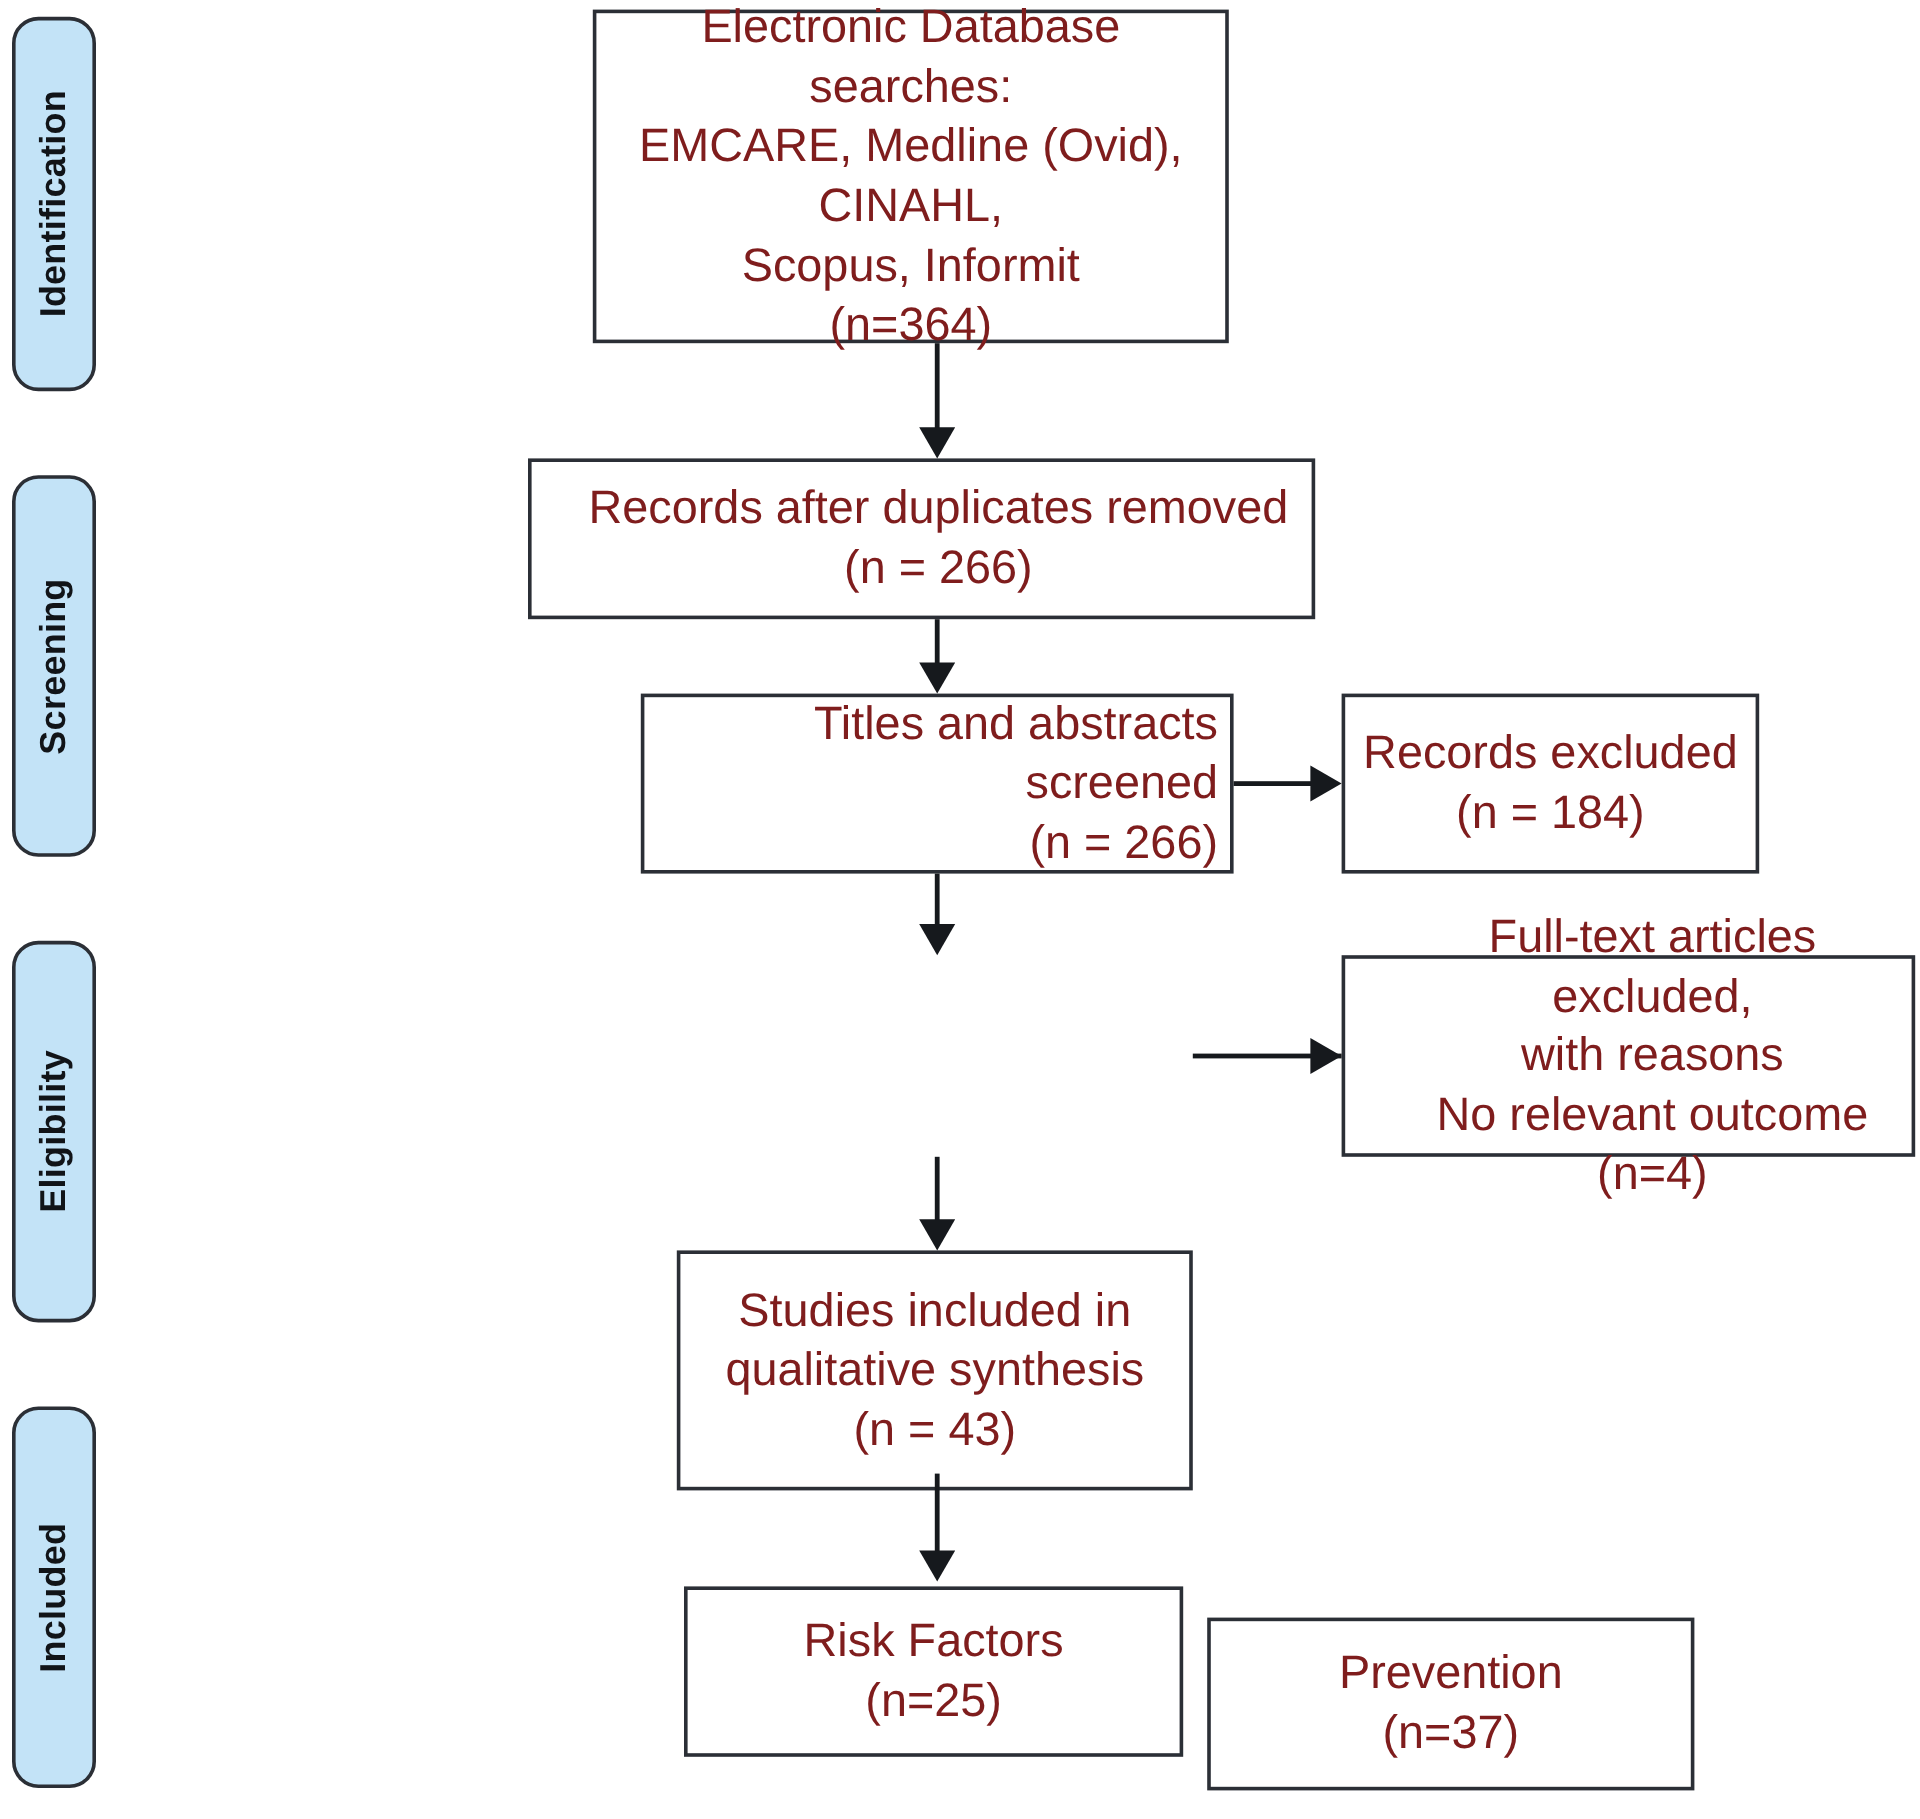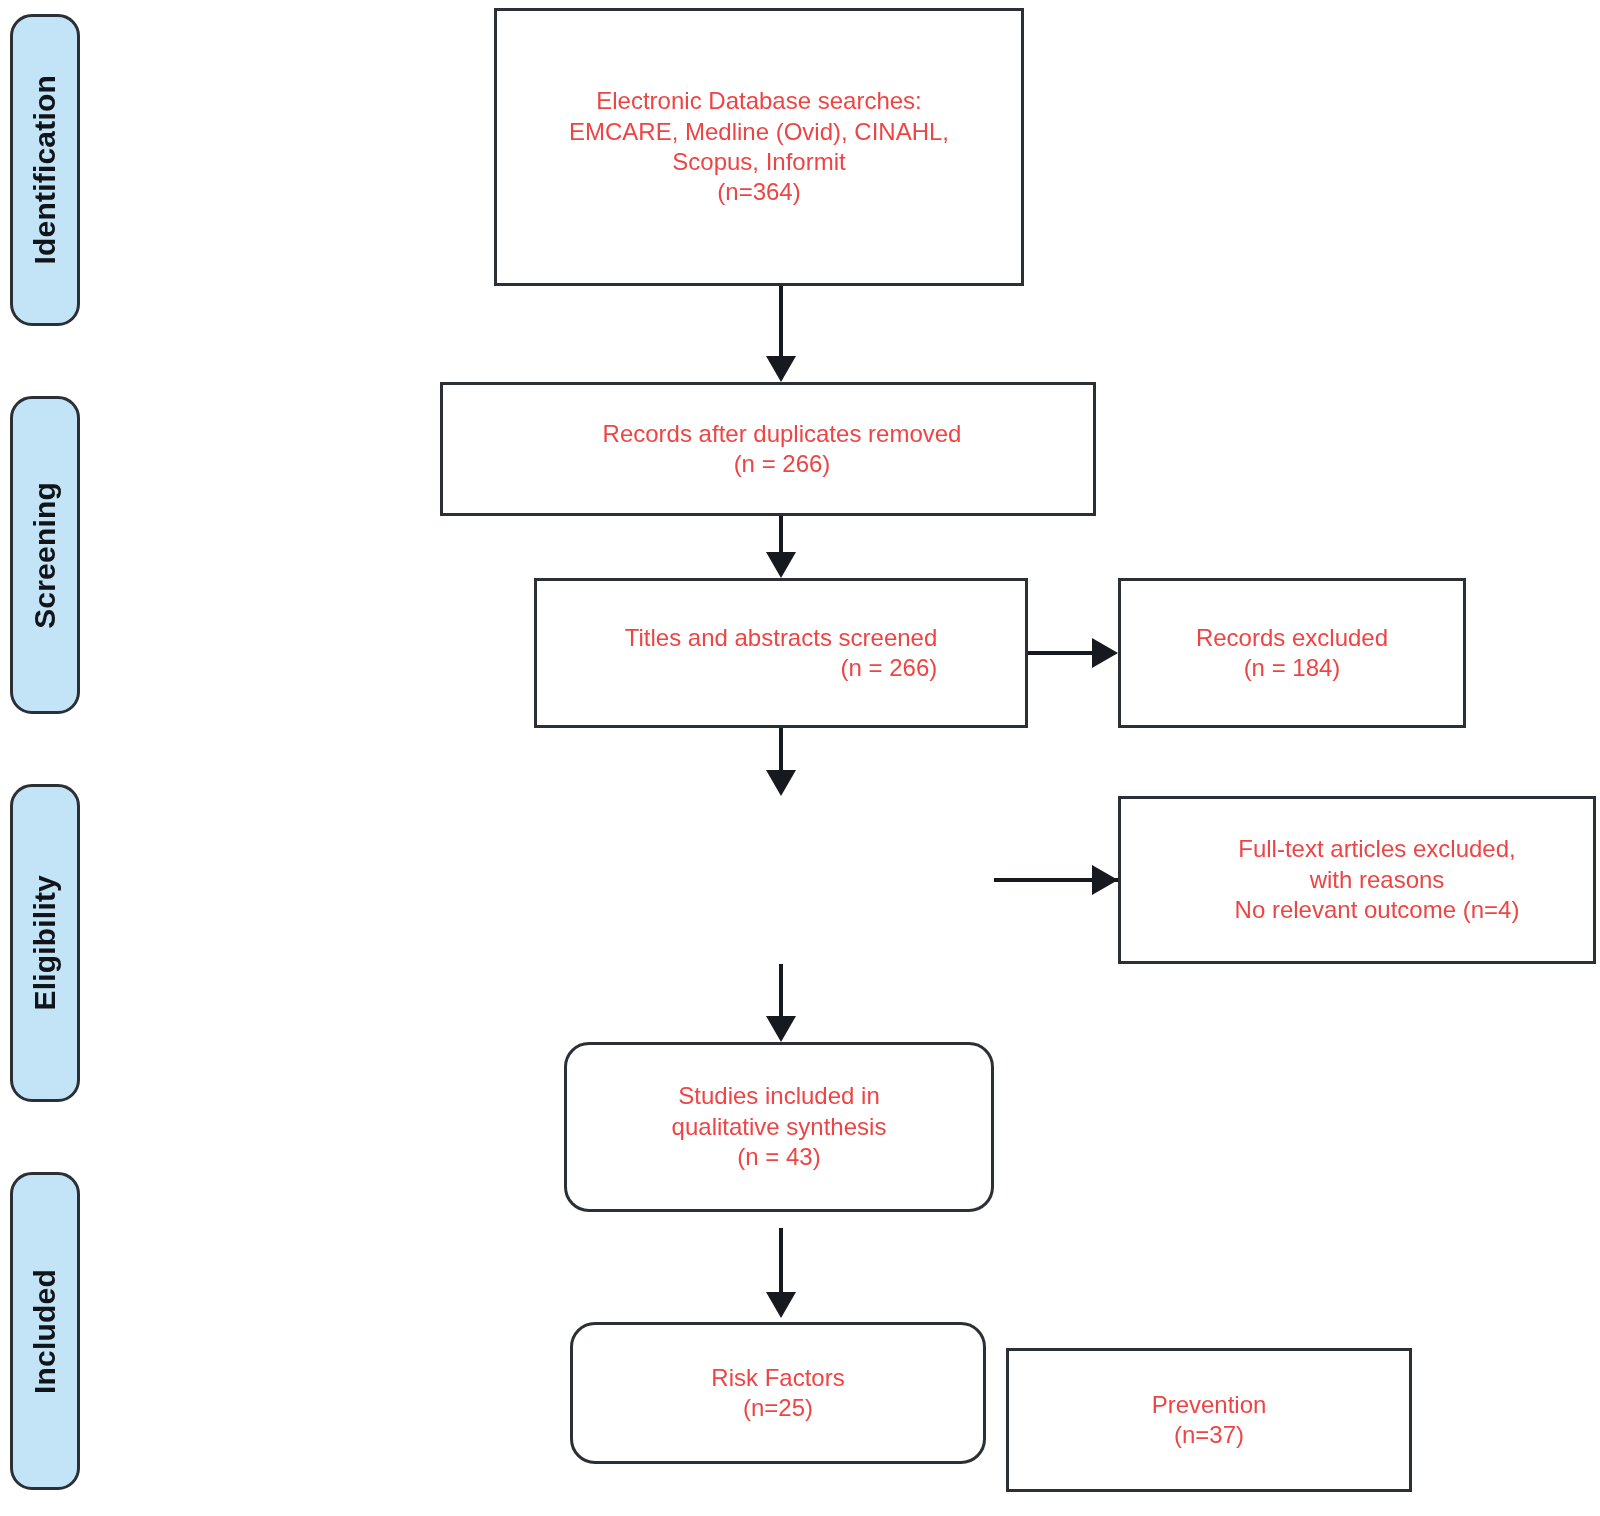--- a/index.html
+++ b/index.html
@@ -44,23 +44,23 @@
     position: absolute;
     background: #ffffff;
     border: 3px solid #2b2f36;
     box-sizing: border-box;
     display: flex;
     align-items: center;
     justify-content: center;
     text-align: center;
   }
   .flow-box .box-text {
-    font-size: 24px;
+    font-size: 39px;
     line-height: 1.27;
-    color: #ef4444;
+    color: #7f1d1d;
     padding: 0 10px;
     white-space: pre-line;
   }
   
   .conn {
     position: absolute;
   }
   .v-line {
     position: absolute;
     width: 4px;
@@ -131,28 +131,28 @@
 (n = 184)</div>
   </div>
 
 
   <div class="flow-box" style="left:1118px; top:796px; width:478px; height:168px;padding-left:40px;">
     <div class="box-text">Full-text articles excluded,
 with reasons
 No relevant outcome (n=4)</div>
   </div>
 
-  <div class="flow-box" style="left:564px; top:1042px; width:430px; height:170px;border-radius:25px;">
+  <div class="flow-box" style="left:564px; top:1042px; width:430px; height:200px;">
     <div class="box-text">Studies included in
 qualitative synthesis
 (n = 43)</div>
   </div>
 
 
-  <div class="flow-box" style="left:570px; top:1322px; width:416px; height:142px;border-radius:25px;">
+  <div class="flow-box" style="left:570px; top:1322px; width:416px; height:142px;">
     <div class="box-text">Risk Factors
 (n=25)</div>
   </div>
 
   <div class="flow-box" style="left:1006px; top:1348px; width:406px; height:144px;">
     <div class="box-text">Prevention
 (n=37)</div>
   </div>
 
   <div class="conn">

